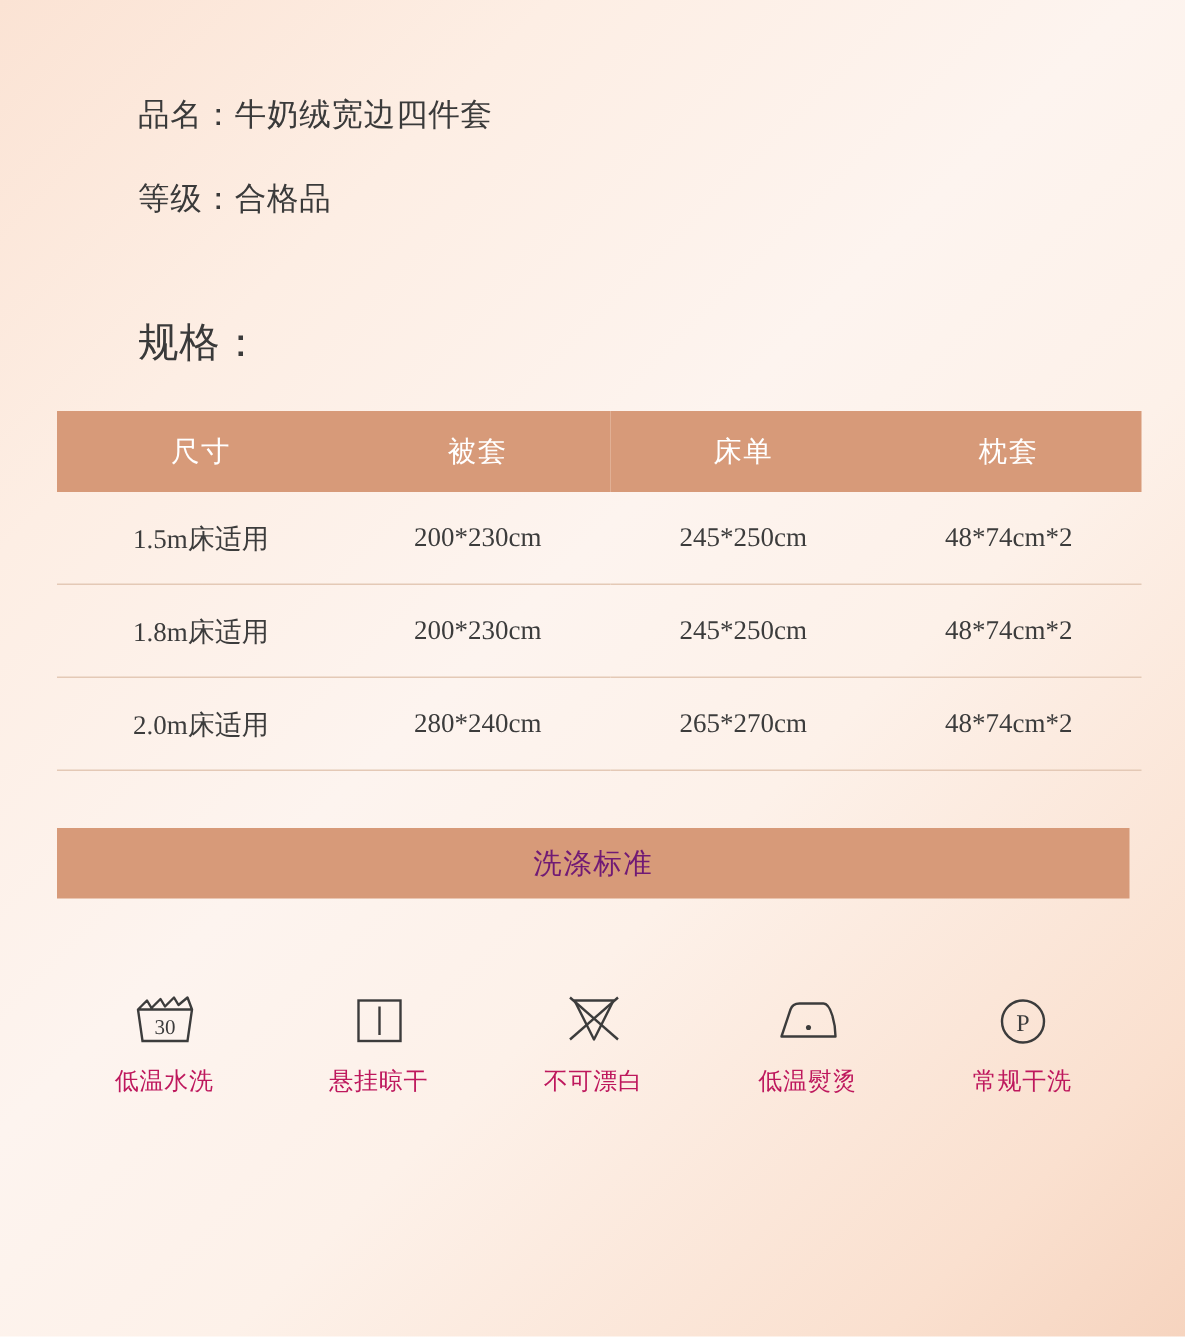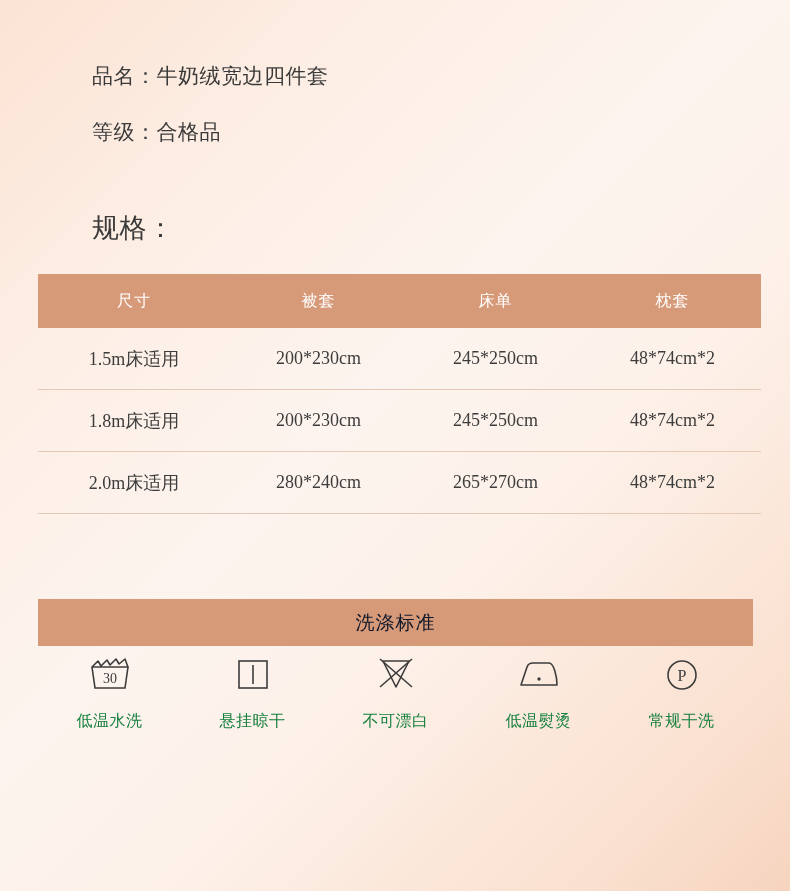--- a/index.html
+++ b/index.html
@@ -56,21 +56,21 @@
     left: 38px;
     top: 274px;
     width: 715px;
     border-collapse: collapse;
     table-layout: fixed;
   }
   .spec-table thead th {
     background: #d79a79;
     color: #ffffff;
     font-weight: normal;
-    font-size: 16px;
+    font-size: 19px;
     height: 52px;
     letter-spacing: 1px;
   }
   .spec-table tbody td {
     height: 59px;
     text-align: center;
     font-size: 18px;
     color: #3c3c3c;
     border-bottom: 1px solid #e4c9b6;
   }
@@ -80,25 +80,25 @@
   }
   .col-0 { width: 190px; }
   .col-1 { width: 175px; margin-top: 16px; }
   .col-2 { width: 175px; }
   .col-3 { width: 175px; }
 
   
   .wash-bar {
     position: absolute;
     left: 38px;
-    top: 599px;
+    top: 552px;
     width: 715px;
     height: 47px;
     background: #d79a79;
-    color: #0f172a;
+    color: #701a75;
     font-size: 19px;
     letter-spacing: 1px;
     display: flex;
     align-items: center;
     justify-content: center;
   }
   .wash-icons {
     position: absolute;
     left: 38px;
     top: 655px;
@@ -109,27 +109,27 @@
   }
   .wash-item {
     width: 130px;
     display: flex;
     flex-direction: column;
     align-items: center;
   }
   .wash-icon {
     height: 46px;
     display: flex;
-    align-items: flex-start;
+    align-items: flex-end;
     justify-content: center;
   }
   .wash-text {
     margin-top: 10px;
     font-size: 16px;
-    color: #15803d;
+    color: #be185d;
     letter-spacing: 0.5px;
   }
   svg { display: block; }
 </style>
 </head>
 <body>
 
 <div class="page">
 
   <div class="info-block">

